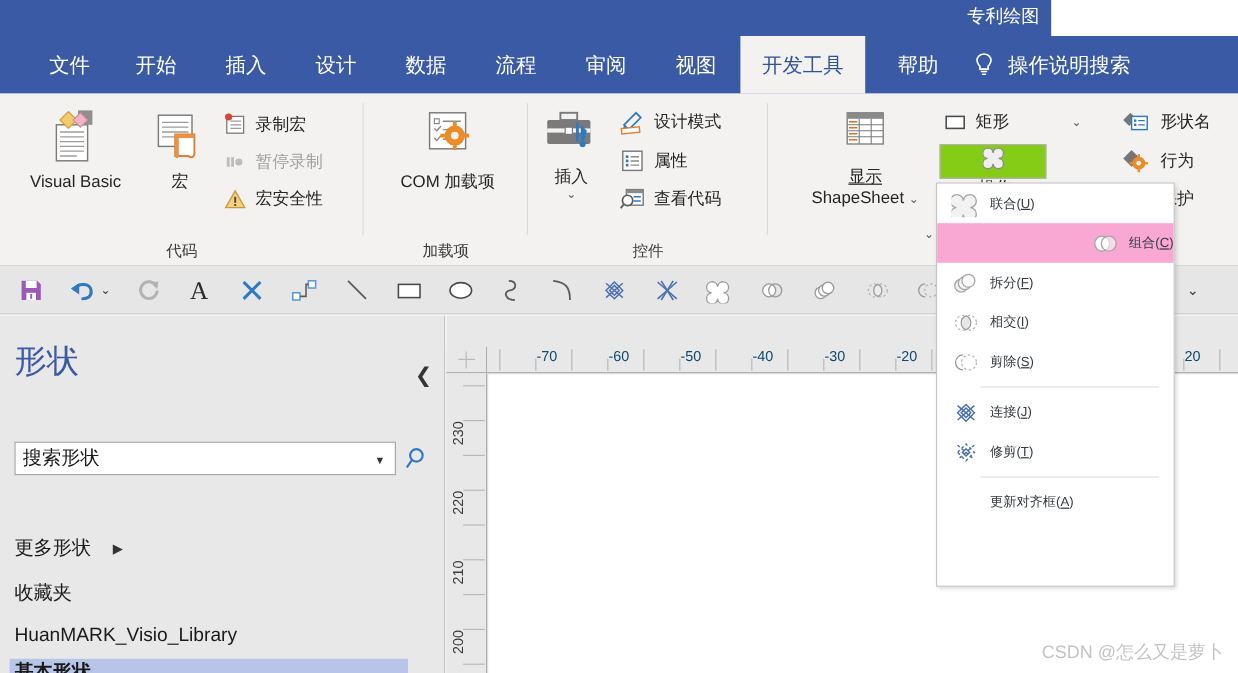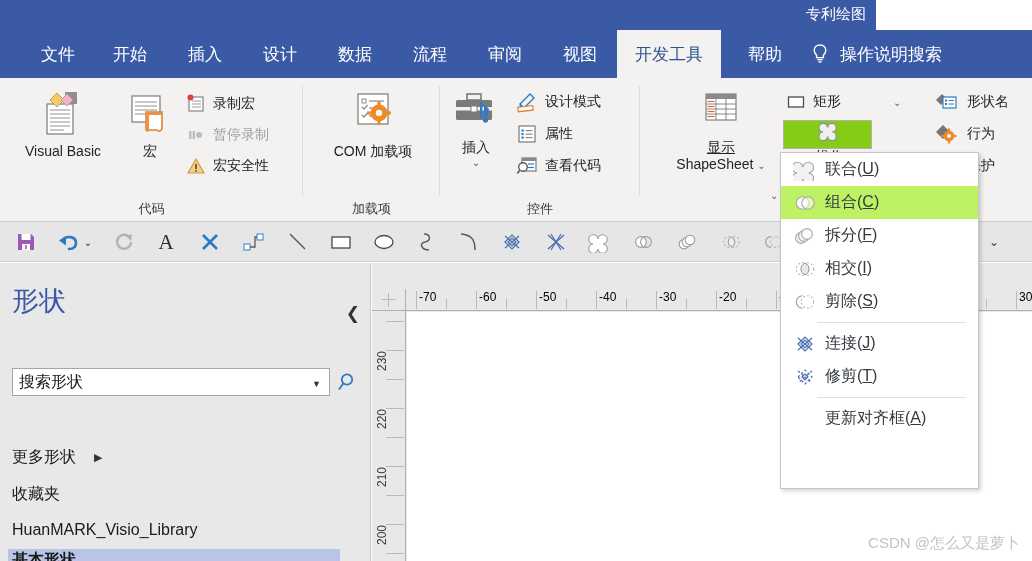--- a/index.html
+++ b/index.html
@@ -76,23 +76,23 @@
 
   
   .menu {
     position: absolute; left: 780px; top: 152px; width: 199px; height: 337px;
     background: #ffffff; border: 1px solid #c6c6c6;
     box-shadow: 2px 2px 4px rgba(0,0,0,0.18);
     z-index: 50;
   }
   .menu-item {
     position: relative; height: 33px; display: flex; align-items: center;
-    font-size: 16px; color: #343a40; padding-left: 6px;
-  }
-  .menu-item.sel { background: #bef264; }
+    font-size: 11px; color: #343a40; padding-left: 6px;
+  }
+  .menu-item.sel { background: #f9a8d4; justify-content: flex-end; }
   .menu-item .mi-icon {
     width: 38px; height: 28px; display:flex; align-items:center; justify-content:center;
     flex: 0 0 38px;
   }
   .menu-item .mi-label { white-space: nowrap; }
   .menu-sep { height: 1px; background: #e1dfdd; margin: 4px 12px 4px 36px; }
   .menu-item.noicon { padding-left: 44px; }
   u { text-decoration: underline; }
 
   
@@ -162,22 +162,23 @@
     background: #e8e8e8; border-right: 1px solid #b0b0b0;
     overflow: hidden;
   }
   .page-surface {
     position: absolute; left: 35px; top: 49px; right: 0; bottom: 0;
     background: #ffffff;
   }
   .hr-tick { position: absolute; top: 2px; width: 1px; height: 18px; background: #b9b9b9; }
   .hr-tick.minor { top: 10px; height: 10px; }
   .hr-lab {
-    position: absolute; top: 1px; font-size: 12px; color: #000000;
+    position: absolute; top: 1px; font-size: 12px; color: #0c4a6e;
     white-space: nowrap;
+    margin-left: 28px;
   }
   .vr-tick { position: absolute; left: 14px; width: 18px; height: 1px; background: #b9b9b9; }
   .vr-lab {
     position: absolute; left: -7px; font-size: 12px; color: #3a3a3a;
     white-space: nowrap; transform: rotate(-90deg); transform-origin: center center;
     width: 34px; text-align: center;
   }
   .plus-mark {
     position: absolute; left: 10px; top: 4px; width: 14px; height: 14px;
   }

